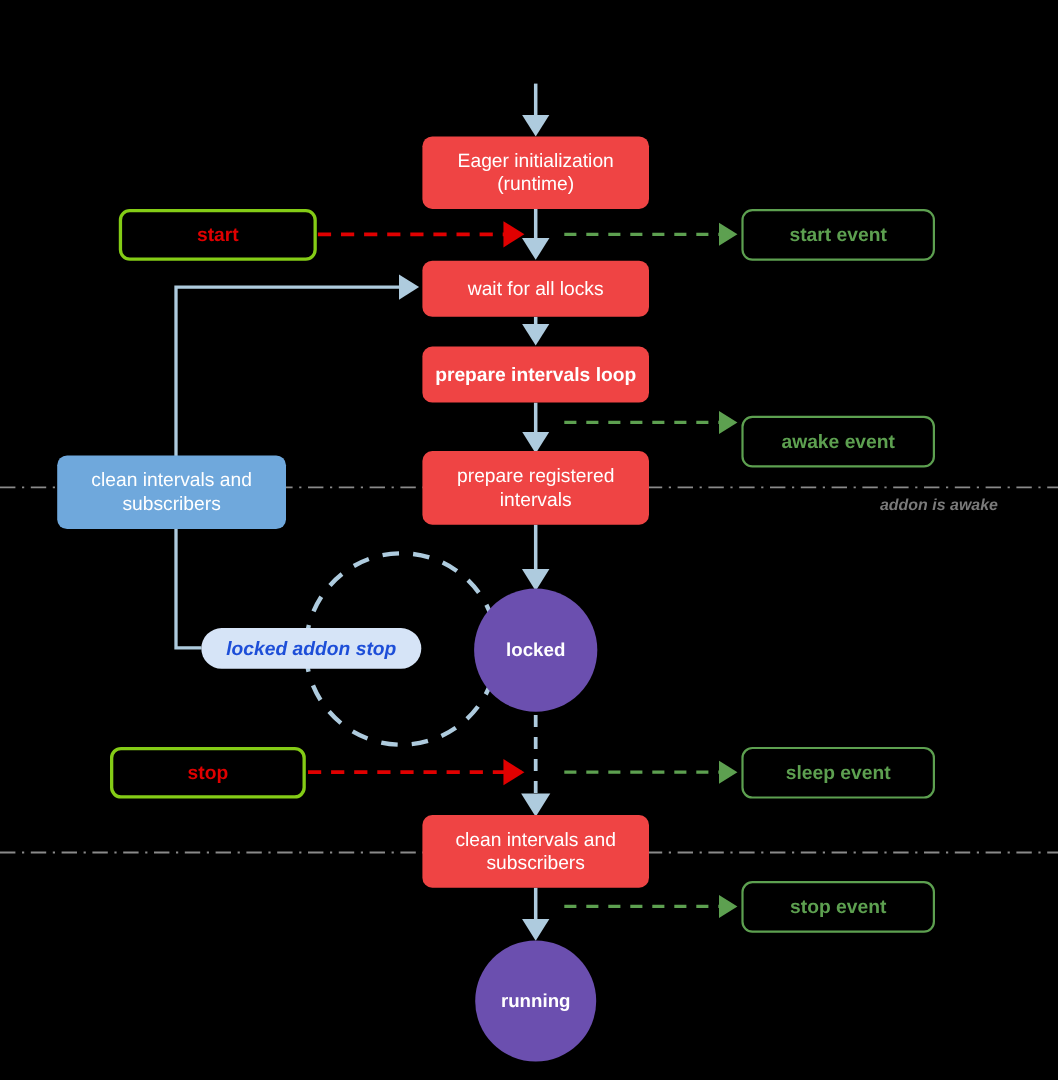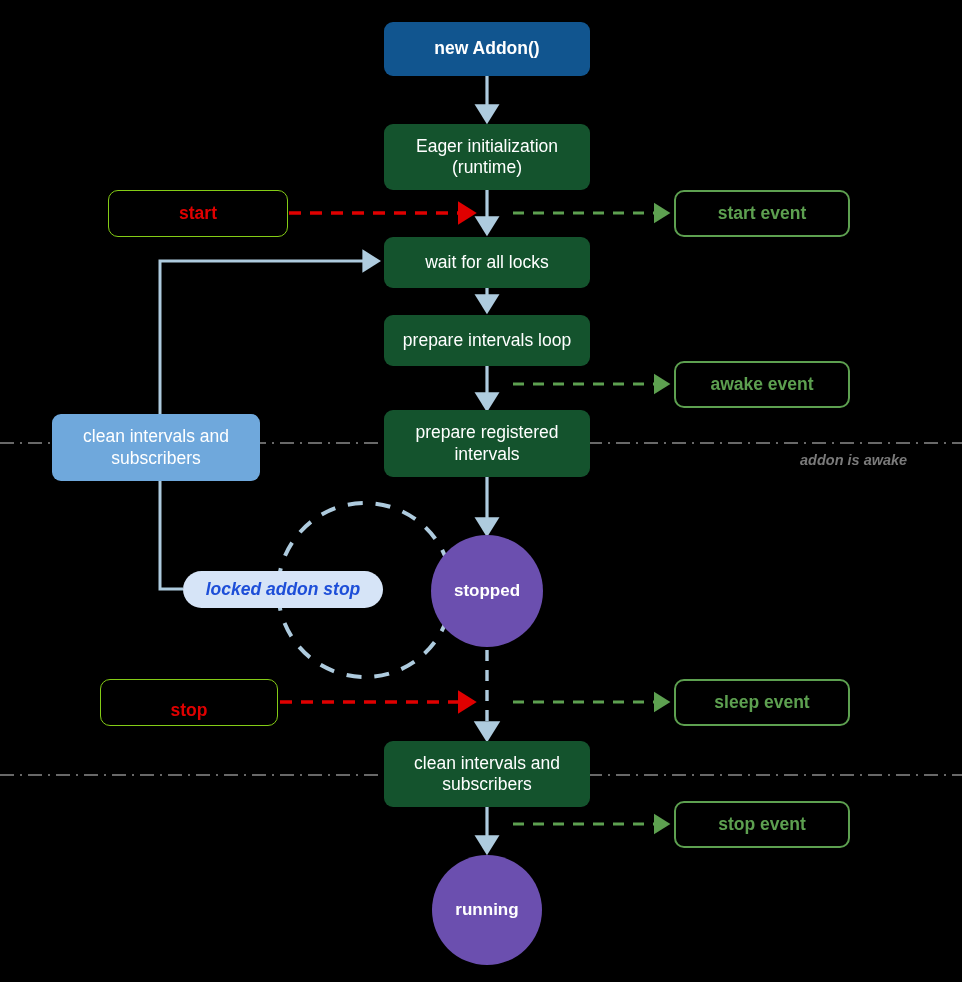--- a/index.html
+++ b/index.html
@@ -39,32 +39,32 @@
   .node .lbl { display: block; width: 100%; }
 
   
   .box {
     border-radius: 9px;
     color: #ffffff;
     font-size: 17.5px;
     padding: 4px 10px;
   }
   .box-dark   { background: #11558F; font-weight: bold; }
-  .box-blue   { background: #14532d; }
+  .box-blue   { background: #ef4444; }
   .box-lblue  { background: #6FA8DC; }
 
   
   .outline {
     border-radius: 10px;
     background: transparent;
     font-size: 17.5px;
     font-weight: bold;
     padding: 4px 10px;
   }
-  .outline-red   { border: 1px solid #84cc16; color: #E00000; }
+  .outline-red   { border: 3px solid #84cc16; color: #E00000; }
   .outline-green { border: 2px solid #5DA050; color: #5DA050; justify-content: center; }
 
   
   .circle {
     border-radius: 50%;
     background: #6B4FAF;
     color: #ffffff;
     font-size: 17px;
     font-weight: bold;
   }
@@ -141,48 +141,45 @@
 
     <line x1="513" y1="702" x2="668" y2="702" stroke="#5DA050" stroke-width="3" stroke-dasharray="11 9" marker-end="url(#ah-green)"></line>
 
     <line x1="513" y1="824" x2="668" y2="824" stroke="#5DA050" stroke-width="3" stroke-dasharray="11 9" marker-end="url(#ah-green)"></line>
 
     <line x1="0" y1="443" x2="962" y2="443" stroke="#8a8a8a" stroke-width="1.6" stroke-dasharray="14 6 2 6"></line>
 
     <line x1="0" y1="775" x2="962" y2="775" stroke="#8a8a8a" stroke-width="1.6" stroke-dasharray="14 6 2 6"></line>
   </svg>
 
-  <div class="node box box-dark" style="left:384px; top:22px; width:206px; height:54px;">
-    <span class="lbl">new Addon()</span>
-  </div>
 
   <div class="node box box-blue" style="left:384px; top:124px; width:206px; height:66px;">
     <span class="lbl">
       <span>Eager initialization</span><br>
       <span>(runtime)</span>
     </span>
   </div>
 
   <div class="node outline outline-red" style="left:108px; top:190px; width:180px; height:47px;">
     <span class="lbl">start</span>
   </div>
 
   <div class="node outline outline-green" style="left:674px; top:190px; width:176px; height:47px;">
     <span class="lbl">start event</span>
   </div>
 
   <div class="node box box-blue" style="left:384px; top:237px; width:206px; height:51px;">
     <span class="lbl">wait for all locks</span>
   </div>
 
-  <div class="node box box-blue" style="left:384px; top:315px; width:206px; height:51px;">
+  <div class="node box box-blue" style="left:384px; top:315px; width:206px; height:51px;font-weight:bold;">
     <span class="lbl">prepare intervals loop</span>
   </div>
 
-  <div class="node outline outline-green" style="left:674px; top:361px; width:176px; height:47px;">
+  <div class="node outline outline-green" style="left:674px; top:378px; width:176px; height:47px;">
     <span class="lbl">awake event</span>
   </div>
 
   <div class="node box box-blue" style="left:384px; top:410px; width:206px; height:67px;">
     <span class="lbl">
       <span>prepare registered</span><br>
       <span>intervals</span>
     </span>
   </div>
 
@@ -191,24 +188,24 @@
       <span>clean intervals and</span><br>
       <span>subscribers</span>
     </span>
   </div>
 
   <div class="node pill" style="left:183px; top:571px; width:200px; height:37px;">
     <span class="lbl">locked addon stop</span>
   </div>
 
   <div class="node circle" style="left:431px; top:535px; width:112px; height:112px;">
-    <span class="lbl">stopped</span>
-  </div>
-
-  <div class="node outline outline-red" style="left:100px; top:679px; width:178px; height:47px;align-items:flex-end;">
+    <span class="lbl">locked</span>
+  </div>
+
+  <div class="node outline outline-red" style="left:100px; top:679px; width:178px; height:47px;">
     <span class="lbl">stop</span>
   </div>
 
   <div class="node outline outline-green" style="left:674px; top:679px; width:176px; height:47px;">
     <span class="lbl">sleep event</span>
   </div>
 
   <div class="node box box-blue" style="left:384px; top:741px; width:206px; height:66px;">
     <span class="lbl">
       <span>clean intervals and</span><br>

